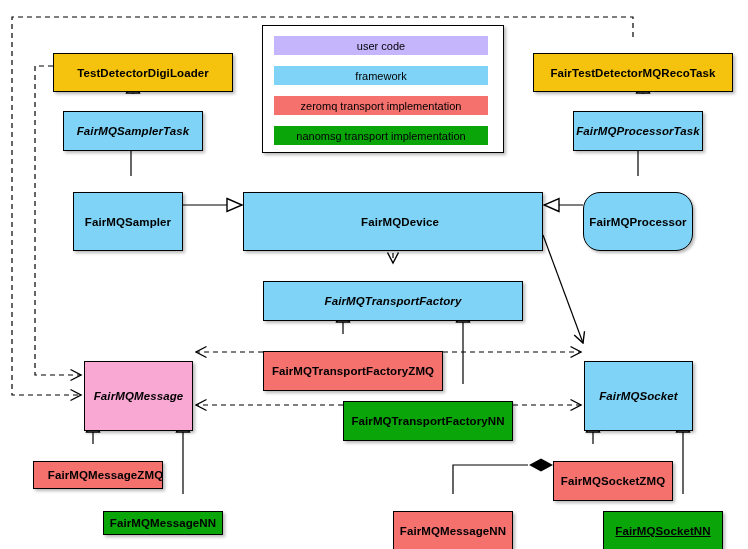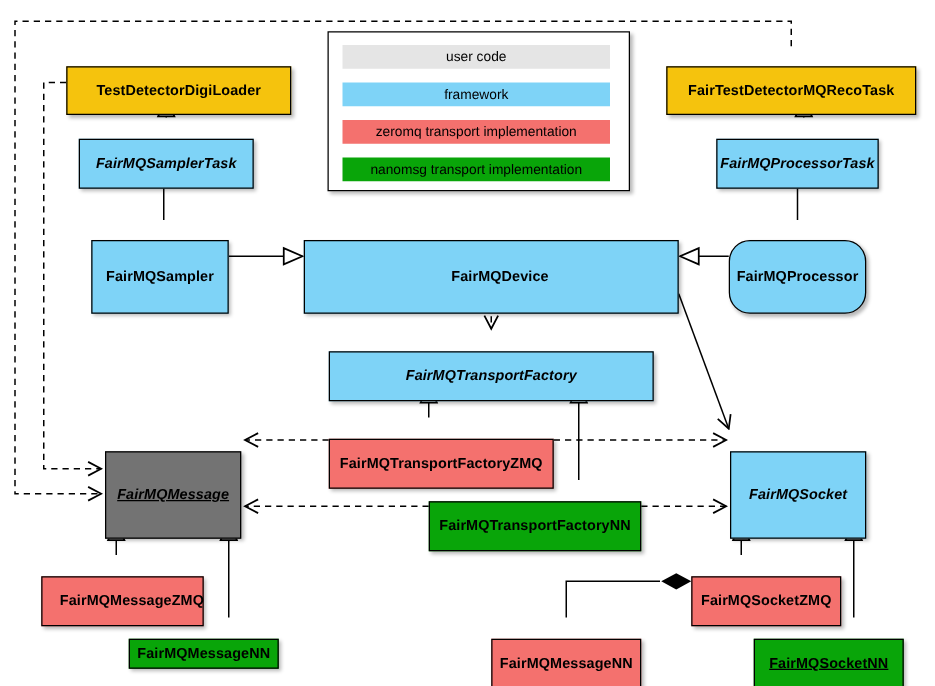--- a/index.html
+++ b/index.html
@@ -25,21 +25,21 @@
   .n-sampler_task      { left:63px;  top:95px;  width:140px; height:40px; }
   .n-processor_task    { left:573px; top:95px;  width:130px; height:40px; }
   .n-sampler           { left:73px;  top:176px; width:110px; height:59px; }
   .n-device            { left:243px; top:176px; width:300px; height:59px; }
   .n-processor         { left:583px; top:176px; width:110px; height:59px; }
   .n-transport_factory { left:263px; top:265px; width:260px; height:40px; }
   .n-factory_zmq       { left:263px; top:335px; width:180px; height:40px; }
   .n-factory_nn        { left:343px; top:385px; width:170px; height:40px; }
   .n-message           { left:84px;  top:345px; width:109px; height:70px; }
   .n-socket            { left:584px; top:345px; width:109px; height:70px; }
-  .n-message_zmq       { left:33px;  top:445px; width:130px; height:40px;padding-left:15px; }
+  .n-message_zmq       { left:33px;  top:445px; width:130px; height:28px;padding-left:15px; }
   .n-message_nn        { left:103px; top:495px; width:120px; height:24px; }
   .n-context_zmq       { left:393px; top:495px; width:120px; height:40px; }
   .n-socket_zmq        { left:553px; top:445px; width:120px; height:40px; }
   .n-socket_nn         { left:603px; top:495px; width:120px; height:40px;text-decoration:underline; }
 
   .legend {
     position:absolute; left:262px; top:25px; width:242px; height:128px;
     box-sizing:border-box; background:#fff; border:1.6px solid #000;
     box-shadow:2px 2px 3px rgba(0,0,0,.28);
   }
@@ -86,37 +86,37 @@
     <line class="dashed" x1="343" y1="405" x2="196" y2="405" marker-end="url(#mOpen)"></line>
     <line class="dashed" x1="513" y1="405" x2="581" y2="405" marker-end="url(#mOpen)"></line>
     <polyline class="dashed" points="633,37 633,17 12,17 12,395 81,395" marker-end="url(#mOpen)"></polyline>
     <polyline class="dashed" points="53,66 35,66 35,375 81,375" marker-end="url(#mOpen)"></polyline>
 
     <polyline points="453,494 453,465 528,465"></polyline>
     <polygon points="553,465 541,458.5 529,465 541,471.5" fill="#000"></polygon>
   </svg>
 
   <div class="legend">
-    <div class="legend-item li-0" style="background-color: #e5e5e5;">user code</div>
+    <div class="legend-item li-0" style="background-color: #c4b5fd;">user code</div>
     <div class="legend-item li-1" style="background-color: rgb(126, 211, 247);">framework</div>
     <div class="legend-item li-2" style="background-color: rgb(244, 113, 110);">zeromq transport implementation</div>
     <div class="legend-item li-3" style="background-color: rgb(9, 165, 9);">nanomsg transport implementation</div>
   </div>
 
   <div class="node n-digi_loader" style="background-color: rgb(245, 195, 13);">TestDetectorDigiLoader</div>
   <div class="node n-reco_task" style="background-color: rgb(245, 195, 13);">FairTestDetectorMQRecoTask</div>
   <div class="node n-sampler_task" style="background-color: rgb(126, 211, 247); font-style: italic;">FairMQSamplerTask</div>
   <div class="node n-processor_task" style="background-color: rgb(126, 211, 247); font-style: italic;">FairMQProcessorTask</div>
   <div class="node n-sampler" style="background-color: rgb(126, 211, 247);">FairMQSampler</div>
   <div class="node n-device" style="background-color: rgb(126, 211, 247); padding-left: 14px;">FairMQDevice</div>
   <div class="node n-processor" style="background-color: rgb(126, 211, 247); border-radius: 17px;">FairMQProcessor</div>
   <div class="node n-transport_factory" style="background-color: rgb(126, 211, 247); font-style: italic;">FairMQTransportFactory</div>
   <div class="node n-factory_zmq" style="background-color: rgb(244, 113, 110);">FairMQTransportFactoryZMQ</div>
   <div class="node n-factory_nn" style="background-color: rgb(9, 165, 9);">FairMQTransportFactoryNN</div>
-  <div class="node n-message" style="background-color: #737373; font-style: italic; text-decoration: underline;">FairMQMessage</div>
+  <div class="node n-message" style="background-color: #f9a8d4; font-style: italic;">FairMQMessage</div>
   <div class="node n-socket" style="background-color: rgb(126, 211, 247); font-style: italic;">FairMQSocket</div>
   <div class="node n-message_zmq" style="background-color: rgb(244, 113, 110);">FairMQMessageZMQ</div>
   <div class="node n-message_nn" style="background-color: rgb(9, 165, 9);">FairMQMessageNN</div>
   <div class="node n-context_zmq" style="background-color: rgb(244, 113, 110);">FairMQMessageNN</div>
   <div class="node n-socket_zmq" style="background-color: rgb(244, 113, 110);">FairMQSocketZMQ</div>
   <div class="node n-socket_nn" style="background-color: rgb(9, 165, 9);">FairMQSocketNN</div>
 
 </div>
 
 </body></html>

